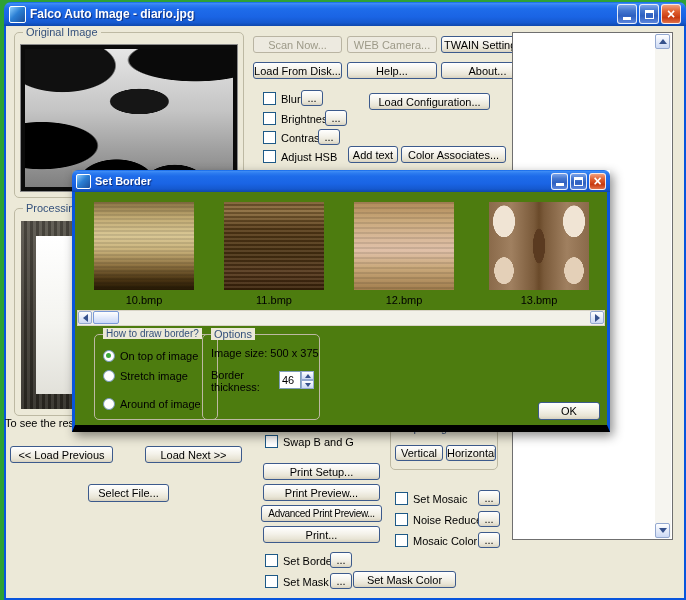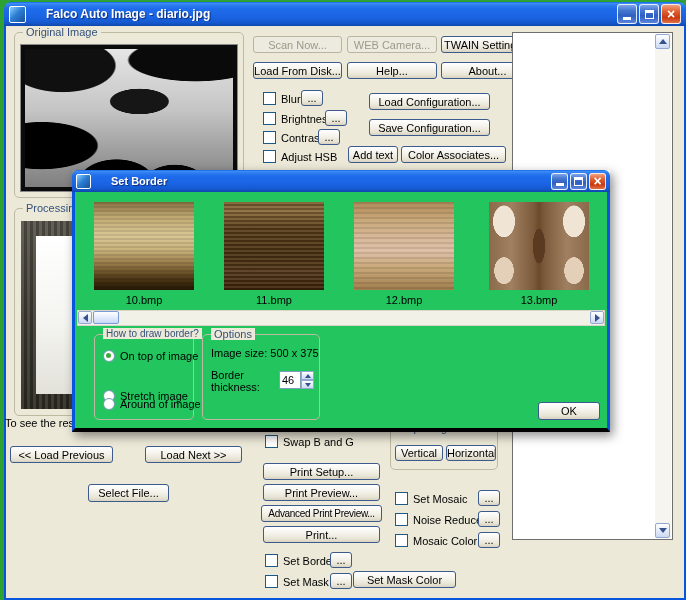--- a/index.html
+++ b/index.html
@@ -3,21 +3,21 @@
 <meta charset="utf-8">
 <style>
   html,body{margin:0;padding:0}
   #screen{position:relative;width:686px;height:600px;background:#2EA135;overflow:hidden;
           font-family:"Liberation Sans",sans-serif;font-size:11px;color:#000}
   
   .win{position:absolute;left:4px;top:2px;width:682px;height:598px}
   .titlebar{position:absolute;left:0;top:0;right:0;height:24px;border-radius:7px 7px 0 0;
     background:linear-gradient(180deg,#0F64E8 0%,#3E8CF5 6%,#2D7CF0 14%,#1E6CEA 28%,#1A64E4 62%,#1559CF 86%,#0E47AC 100%);
     display:flex;align-items:center;padding:0 5px;box-sizing:border-box}
-  .title{color:#fff;font-weight:bold;font-size:12px;margin-left:20px;text-shadow:1px 1px 1px rgba(0,0,40,.55);
+  .title{color:#fff;font-weight:bold;font-size:12px;margin-left:4px;text-shadow:1px 1px 1px rgba(0,0,40,.55);
     white-space:nowrap;overflow:hidden;flex:1}
   .appicon{width:15px;height:15px;border-radius:2px;flex:none;
     background:linear-gradient(135deg,#8fd0ff 0%,#2b7fd4 45%,#1b4f9c 100%);border:1px solid #fff}
   .tbtns{display:flex;flex:none}
   .tbtn{width:20px;height:20px;border-radius:3px;border:1px solid rgba(255,255,255,.85);box-sizing:border-box;
     background:linear-gradient(180deg,#7DA4E8 0%,#4577D0 30%,#2E5FC0 60%,#5B85DC 100%);
     display:flex;align-items:center;justify-content:center;color:#fff;margin-left:2px;cursor:pointer}
   .tbtn.close{background:linear-gradient(180deg,#F0A080 0%,#E06030 35%,#C83A10 70%,#E07048 100%);
     font-size:14px;font-weight:bold;line-height:1}
   .g-min{width:8px;height:3px;background:#fff;margin-top:9px}
@@ -67,22 +67,22 @@
   .sbtn.up{top:0}.sbtn.down{bottom:0}
   .tri-up{width:0;height:0;border:4px solid transparent;border-bottom:5px solid #35518C;margin-top:-4px}
   .tri-down{width:0;height:0;border:4px solid transparent;border-top:5px solid #35518C;margin-bottom:-4px}
   .tri-left{width:0;height:0;border:4px solid transparent;border-right:5px solid #35518C;margin-left:-4px}
   .tri-right{width:0;height:0;border:4px solid transparent;border-left:5px solid #35518C;margin-right:-4px}
   
   .dlg{position:absolute;z-index:10;box-shadow:3px 4px 10px rgba(0,0,0,.45)}
   .dlg .titlebar{height:22px;border-radius:6px 6px 0 0;padding:0 4px}
   .dlg .title{font-size:11px}
   .dlg .tbtn{width:17px;height:17px}
-  .dlgbody{position:absolute;left:0;top:22px;right:0;bottom:0;background:#22c55e;
-    border-left:3px solid #0855DD;border-right:3px solid #0855DD;border-bottom:4px solid #000000;box-sizing:border-box}
+  .dlgbody{position:absolute;left:0;top:22px;right:0;bottom:0;background:#4d7c0f;
+    border-left:3px solid #0855DD;border-right:3px solid #0855DD;border-bottom:7px solid #000000;box-sizing:border-box}
   .thumb{position:absolute;width:100px;height:88px;cursor:pointer}
   .t10{background:repeating-linear-gradient(180deg, rgba(0,0,0,.10) 0 2px, transparent 2px 4px),
     linear-gradient(180deg,#8a7344 0%,#c2ab74 18%,#d9c795 38%,#c9b27b 55%,#8f7342 72%,#4a3413 88%,#241804 100%)}
   .t11{background:repeating-linear-gradient(180deg, rgba(255,255,255,.08) 0 2px, rgba(0,0,0,.20) 2px 4px),
     linear-gradient(180deg,#7a5a2e 0%,#8a6a3a 10%,#5a3d18 30%,#4a3212 60%,#55371a 80%,#3a2208 100%)}
   .t12{background:repeating-linear-gradient(180deg, rgba(0,0,0,.10) 0 2px, transparent 2px 5px),
     linear-gradient(180deg,#b08a5a 0%,#c9a87a 20%,#d8b898 40%,#e0c0a8 55%,#c9a87a 75%,#a27e4e 100%)}
   .t13{background:
     radial-gradient(ellipse 18px 26px at 15% 22%, #f0e4d4 0 60%, transparent 62%),
     radial-gradient(ellipse 18px 26px at 85% 22%, #f0e4d4 0 60%, transparent 62%),
@@ -165,21 +165,20 @@
     <span>Contrast</span>
   </div>
   <button class="xpbtn dots" style="left:318px;top:129px">...</button>
 
   <div class="chk" style="left:263px;top:149px">
     <span class="box"></span>
     <span>Adjust HSB</span>
   </div>
 
   <button class="xpbtn" style="left:369px;top:93px;width:121px">Load Configuration...</button>
-  <button class="xpbtn" style="left:369px;top:119px;width:121px">Save Configuration...</button>
   <button class="xpbtn" style="left:348px;top:146px;width:50px">Add text</button>
   <button class="xpbtn" style="left:401px;top:146px;width:105px">Color Associates...</button>
 
   <span class="static" style="left:5px;top:417px">To see the resul</span>
 
   <button class="xpbtn" style="left:10px;top:446px;width:103px">&lt;&lt; Load Previous</button>
   <button class="xpbtn" style="left:145px;top:446px;width:97px">Load Next &gt;&gt;</button>
   <button class="xpbtn" style="left:88px;top:484px;width:81px;height:18px">Select File...</button>
 
   <div class="chk" style="left:265px;top:434px">
@@ -268,27 +267,27 @@
       <div class="hsb" style="left:2px;top:118px;width:528px">
         <div class="sbtn" style="left:0">
             <span class="tri-left"></span>
           </div>
         <div class="hsb-thumb"></div>
         <div class="sbtn" style="left:auto;right:0">
             <span class="tri-right"></span>
           </div>
       </div>
 
-      <div class="group" style="left:19px;top:142px;width:100px;height:86px">
+      <div class="group" style="left:19px;top:142px;width:124px;height:86px">
         <span class="glabel" style="font-size:10px">How to draw border?</span>
         <div class="radio-row" style="left:8px;top:14px">
           <span class="rad sel"></span>
           <span>On top of image</span>
         </div>
-        <div class="radio-row" style="left:8px;top:54px">
+        <div class="radio-row" style="left:8px;top:34px">
           <span class="rad"></span>
           <span>Stretch image</span>
         </div>
         <div class="radio-row" style="left:8px;top:62px">
           <span class="rad"></span>
           <span>Around of image</span>
         </div>
       </div>
 
       <div class="group" style="left:127px;top:142px;width:118px;height:86px">

